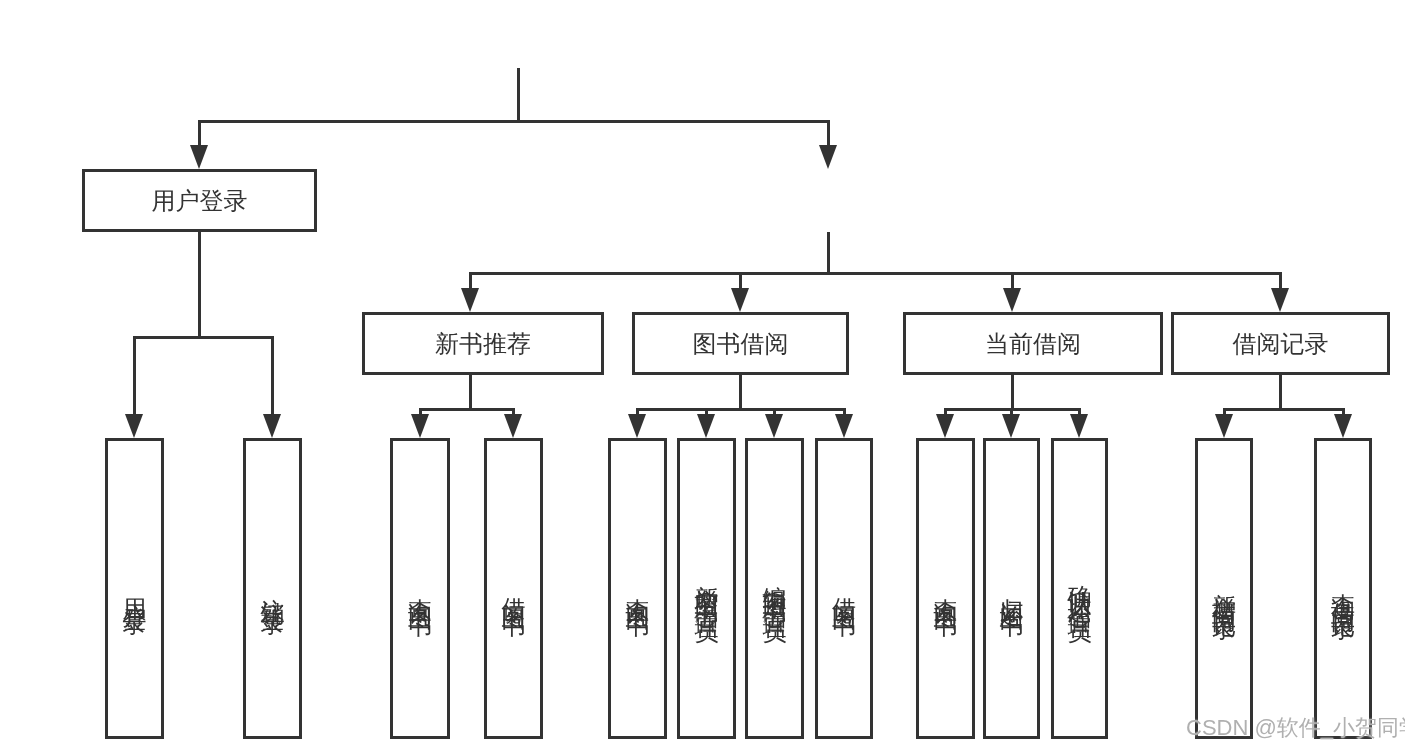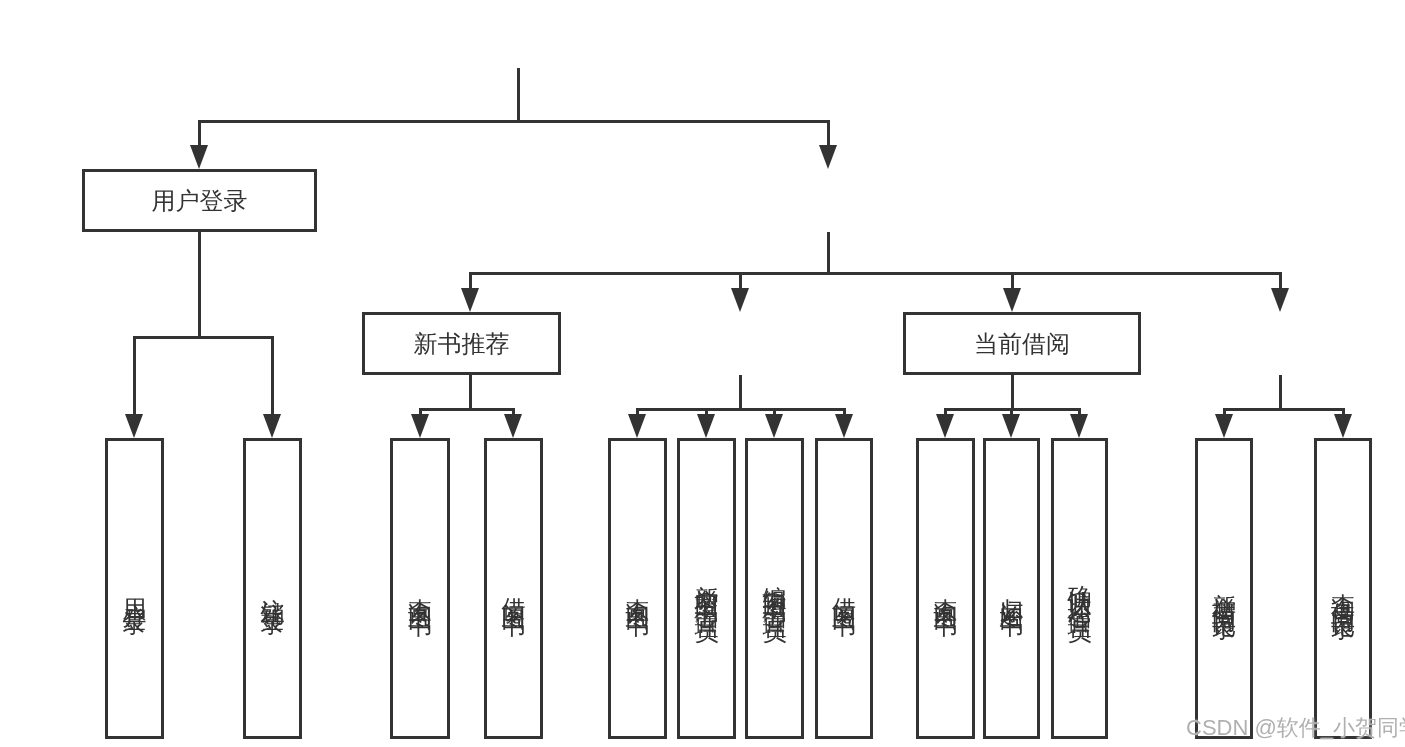--- a/index.html
+++ b/index.html
@@ -55,22 +55,24 @@
   <div class="hline" style="left:469px;top:272px;width:813px;"></div>
   <div class="vline" style="left:469px;top:272px;height:20px;"></div>
   <div class="arrow" style="left:461px;top:288px;"></div>
   <div class="vline" style="left:739px;top:272px;height:20px;"></div>
   <div class="arrow" style="left:731px;top:288px;"></div>
   <div class="vline" style="left:1011px;top:272px;height:20px;"></div>
   <div class="arrow" style="left:1003px;top:288px;"></div>
   <div class="vline" style="left:1279px;top:272px;height:20px;"></div>
   <div class="arrow" style="left:1271px;top:288px;"></div>
 
-  <div class="box" style="left:362px;top:312px;width:199px;height:63px;">新书推荐</div>
-  <div class="box" style="left:903px;top:312px;width:238px;height:63px;">当前借阅</div>
+  <div class="box" style="left:362px;top:312px;width:242px;height:63px;">新书推荐</div>
+  <div class="box" style="left:632px;top:312px;width:217px;height:63px;">图书借阅</div>
+  <div class="box" style="left:903px;top:312px;width:260px;height:63px;">当前借阅</div>
+  <div class="box" style="left:1171px;top:312px;width:219px;height:63px;">借阅记录</div>
 
   <div class="vline" style="left:469px;top:375px;height:33px;"></div>
   <div class="hline" style="left:419px;top:408px;width:96px;"></div>
   <div class="vline" style="left:419px;top:408px;height:8px;"></div>
   <div class="arrow" style="left:411px;top:414px;"></div>
   <div class="vline" style="left:512px;top:408px;height:8px;"></div>
   <div class="arrow" style="left:504px;top:414px;"></div>
 
   <div class="vline" style="left:739px;top:375px;height:33px;"></div>
   <div class="hline" style="left:636px;top:408px;width:210px;"></div>

